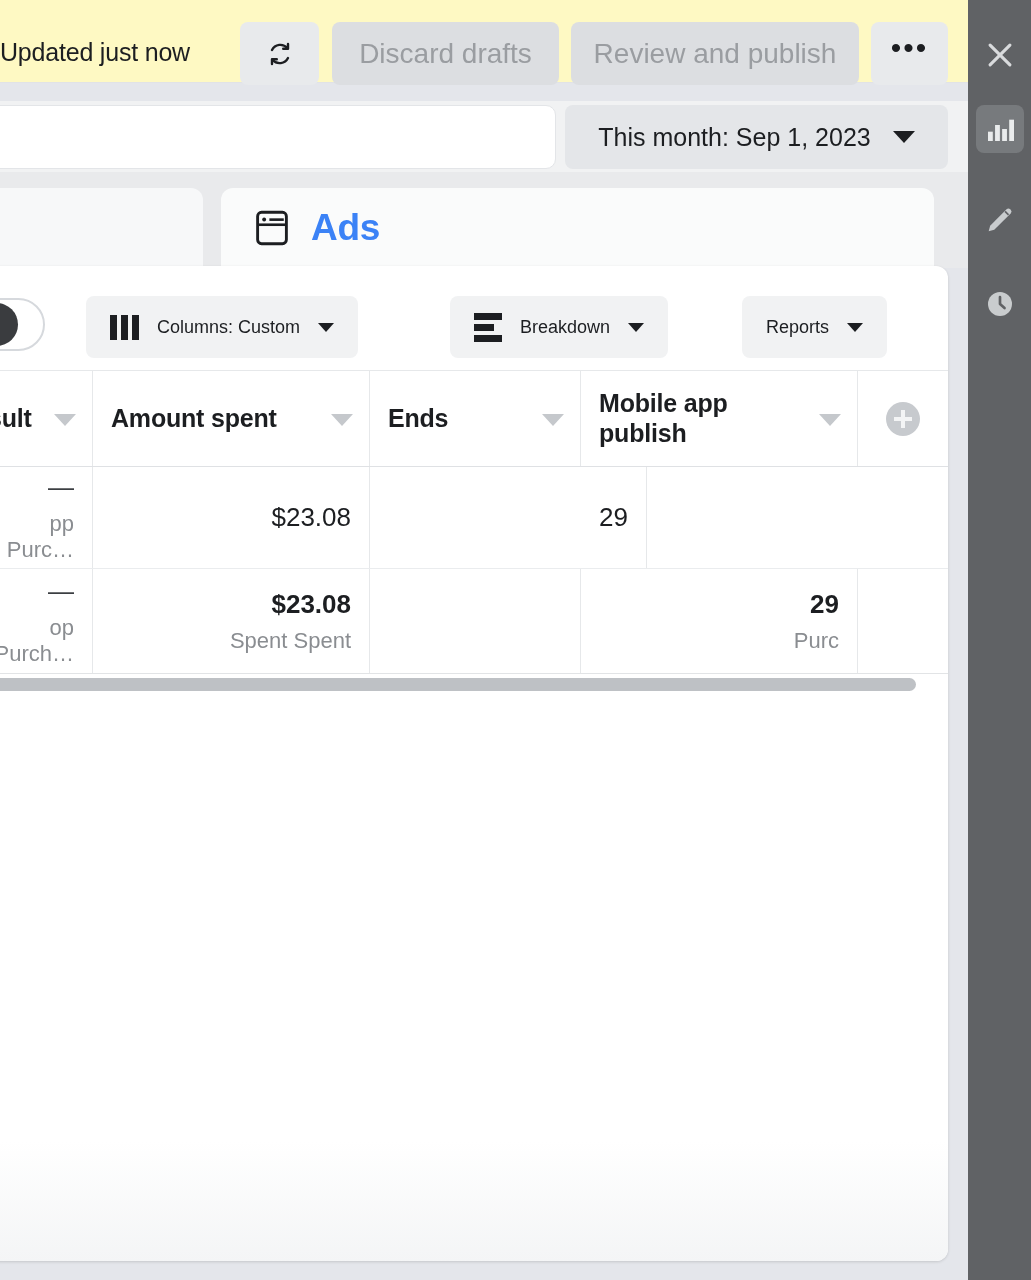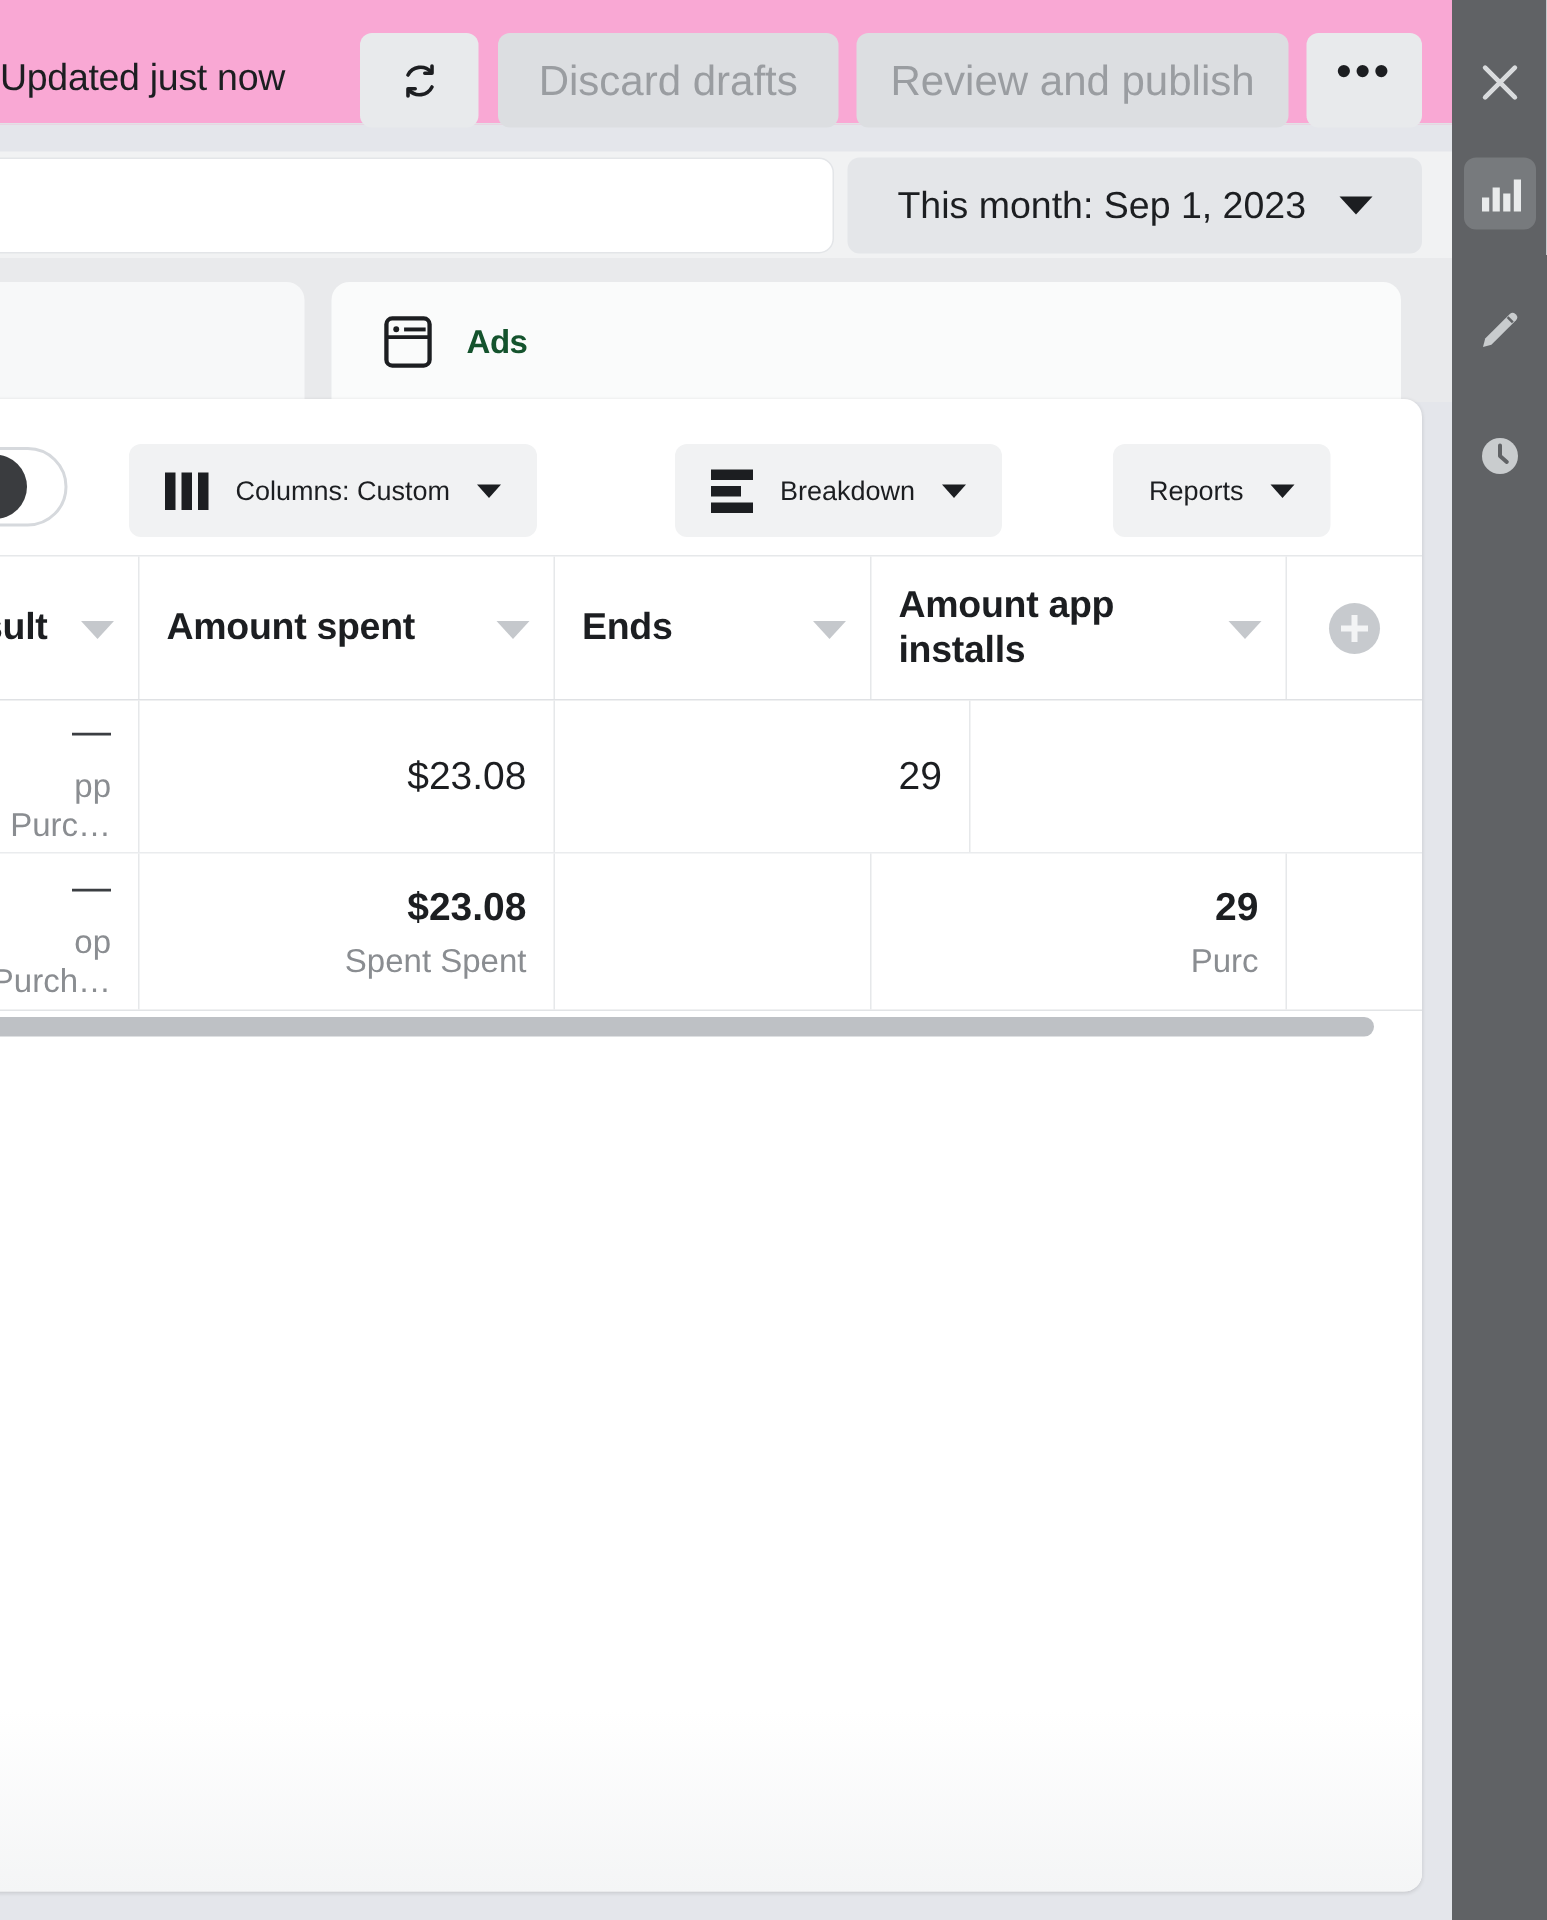--- a/index.html
+++ b/index.html
@@ -46,21 +46,21 @@
   .rail-pencil{ top: 196px; }
   .rail-clock { top: 280px; }
 
   
   .topbar {
     position: absolute;
     top: 0;
     left: 0;
     width: 968px;
     height: 83px;
-    background: #f9a8d4;
+    background: #fef9c3;
     border-bottom: 1px solid #e1e3e6;
   }
   .updated-text {
     position: absolute;
     left: 0;
     top: 38px;
     font-size: 25px;
     color: #1c1e21;
     letter-spacing: -0.2px;
   }
@@ -170,23 +170,23 @@
     background: #f7f8f9;
     border-radius: 12px 12px 0 0;
     display: flex;
     align-items: center;
     padding-left: 34px;
     gap: 22px;
   }
   .tab-partial { left: -120px; width: 323px; }
   .tab-ads     { left: 221px; width: 713px; background: #fafbfb; }
   .tab-label {
-    font-size: 22px;
+    font-size: 37px;
     font-weight: bold;
-    color: #14532d;
+    color: #3b82f6;
     letter-spacing: -0.3px;
   }
 
   
   .panel {
     position: absolute;
     top: 266px;
     left: -30px;
     width: 978px;
     height: 995px;
@@ -447,21 +447,21 @@
         </div>
         <div class="tcell c-spent">
           <div class="th-text">Amount spent</div>
           <span class="caret gray sort-caret"></span>
         </div>
         <div class="tcell c-ends">
           <div class="th-text">Ends</div>
           <span class="caret gray sort-caret"></span>
         </div>
         <div class="tcell c-installs">
-          <div class="th-text">Amount app installs</div>
+          <div class="th-text">Mobile app publish</div>
           <span class="caret gray sort-caret"></span>
         </div>
         <div class="tcell c-add cell-center-h">
           <div class="add-col-btn">
             <span class="add-plus"></span>
           </div>
         </div>
       </div>
 
       <div class="trow tbody-row">

